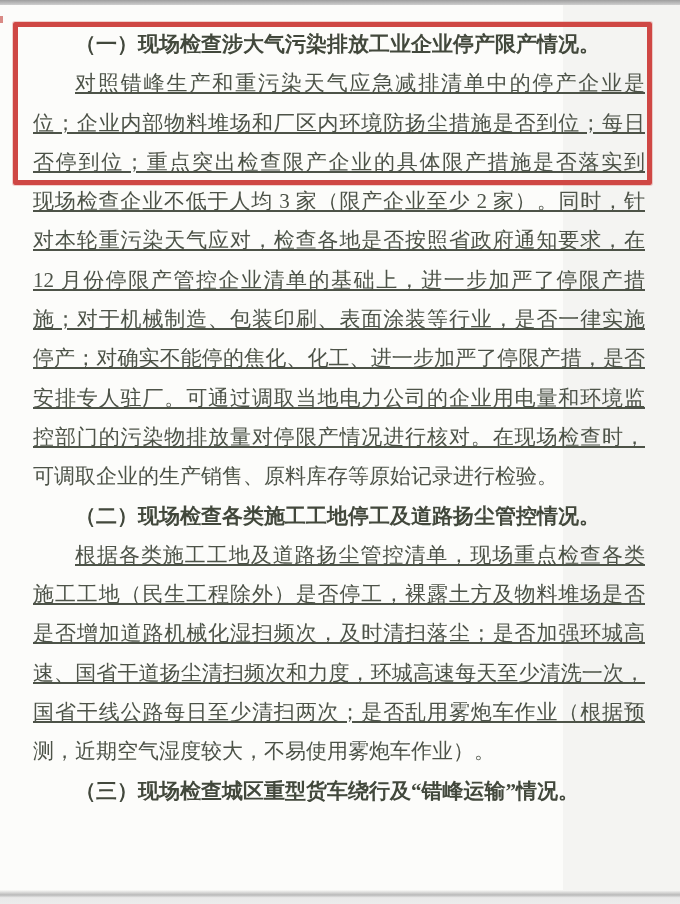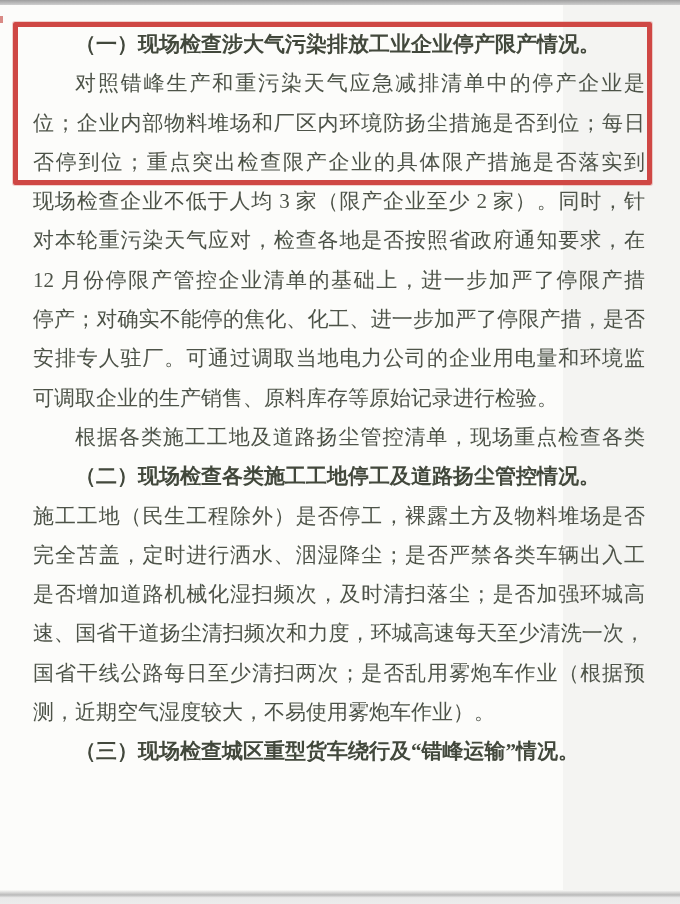--- a/index.html
+++ b/index.html
@@ -43,20 +43,21 @@
     white-space: nowrap;
     text-align: left;
   }
   .line.just {
     white-space: normal;
     text-align: justify;
     text-align-last: justify;
     text-justify: inter-character;
     overflow: hidden;
     height: 39.3px;
+    text-decoration: underline;
   }
   .line.indent {
     text-indent: 2em;
   }
   .line.heading {
     font-weight: 600;
     color: #42483c;
   }
   .annotation-rect {
     position: absolute;
@@ -83,27 +84,28 @@
   <div class="top-edge"></div>
 
   <div class="doc-body">
       <div class="line heading indent">（一）现场检查涉大气污染排放工业企业停产限产情况。</div>
       <div class="line indent just">对照错峰生产和重污染天气应急减排清单中的停产企业是</div>
       <div class="line just">位；企业内部物料堆场和厂区内环境防扬尘措施是否到位；每日</div>
       <div class="line just">否停到位；重点突出检查限产企业的具体限产措施是否落实到</div>
       <div class="line just">现场检查企业不低于人均 3 家（限产企业至少 2 家）。同时，针</div>
       <div class="line just">对本轮重污染天气应对，检查各地是否按照省政府通知要求，在</div>
       <div class="line just">12 月份停限产管控企业清单的基础上，进一步加严了停限产措</div>
+      <div class="line just">施；对于机械制造、包装印刷、表面涂装等行业，是否一律实施</div>
       <div class="line just">停产；对确实不能停的焦化、化工、进一步加严了停限产措，是否</div>
       <div class="line just">安排专人驻厂。可通过调取当地电力公司的企业用电量和环境监</div>
+      <div class="line just">控部门的污染物排放量对停限产情况进行核对。在现场检查时，</div>
       <div class="line">可调取企业的生产销售、原料库存等原始记录进行检验。</div>
+      <div class="line heading indent">（二）现场检查各类施工工地停工及道路扬尘管控情况。</div>
       <div class="line indent just">根据各类施工工地及道路扬尘管控清单，现场重点检查各类</div>
-      <div class="line heading indent">（二）现场检查各类施工工地停工及道路扬尘管控情况。</div>
       <div class="line just">施工工地（民生工程除外）是否停工，裸露土方及物料堆场是否</div>
-      <div class="line just">完全苫盖，定时进行洒水、洇湿降尘；是否严禁各类车辆出入工</div>
       <div class="line just">是否增加道路机械化湿扫频次，及时清扫落尘；是否加强环城高</div>
       <div class="line just">速、国省干道扬尘清扫频次和力度，环城高速每天至少清洗一次，</div>
       <div class="line just">国省干线公路每日至少清扫两次；是否乱用雾炮车作业（根据预</div>
       <div class="line">测，近期空气湿度较大，不易使用雾炮车作业）。</div>
       <div class="line heading indent">（三）现场检查城区重型货车绕行及“错峰运输”情况。</div>
     </div>
 
   <div class="annotation-speck"></div>
   <div class="annotation-rect"></div>
 

